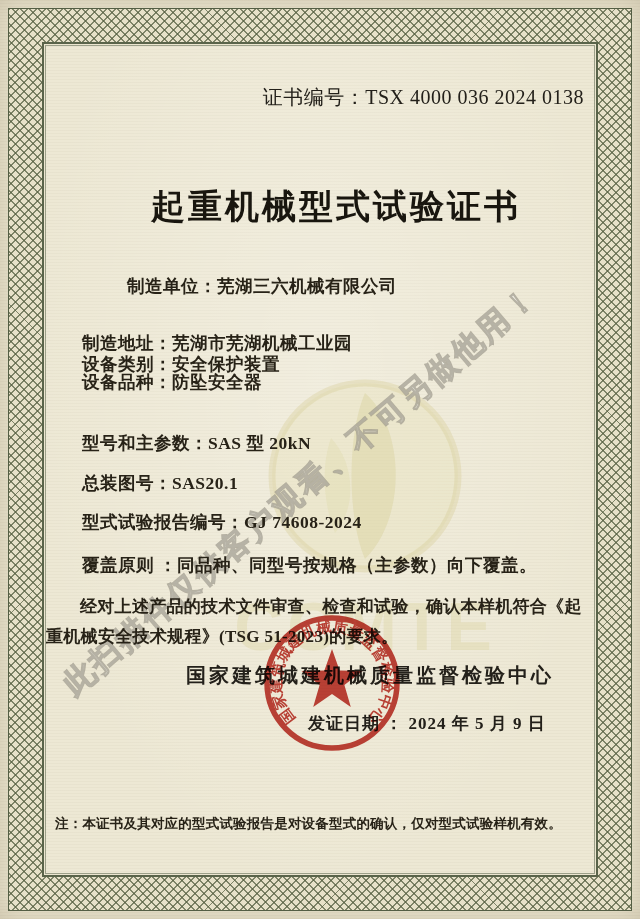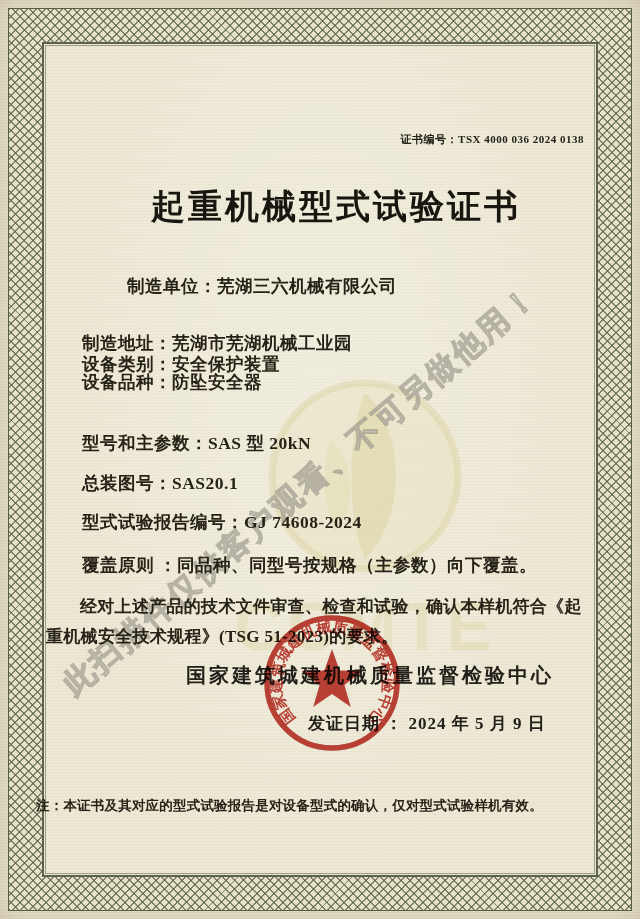--- a/index.html
+++ b/index.html
@@ -42,39 +42,39 @@
     position:absolute;left:68px;top:668px;
     transform:rotate(-40.5deg);transform-origin:0 50%;
     white-space:nowrap;
     font-size:31px;font-weight:700;letter-spacing:3px;
     color:rgba(255,255,255,.16);
     -webkit-text-stroke:1.2px rgba(143,139,124,.62);
     text-shadow:0 0 1px rgba(255,255,255,.35);
     pointer-events:none;
   }
 
-  .cert-no{position:absolute;top:84px;right:56px;font-size:11px;font-weight:700;color:#23201a;letter-spacing:.5px;margin-top:48px;}
+  .cert-no{position:absolute;top:84px;right:56px;font-size:20px;font-weight:400;color:#23201a;letter-spacing:.5px;}
   .title{position:absolute;top:184px;left:16px;width:100%;text-align:center;
     font-size:34px;font-weight:700;color:#19160f;letter-spacing:3px;}
 
   .field{position:absolute;left:82px;font-size:17.5px;font-weight:700;color:#272217;letter-spacing:.5px;white-space:nowrap;}
   .f0{top:274px;margin-left:45px;} .f1{top:331px;} .f2{top:352px;} .f3{top:370px;}
   .f4{top:431px;} .f5{top:471px;} .f6{top:510px;} .f7{top:553px;}
 
   .conclusion{position:absolute;top:592px;left:46px;width:548px;
     font-size:17px;font-weight:700;color:#272217;line-height:30px;
     text-indent:2em;letter-spacing:.3px;}
 
   .authority{position:absolute;top:662px;left:186px;font-size:20px;font-weight:700;
     color:#23201a;letter-spacing:3px;white-space:nowrap;}
   .issue-date{position:absolute;top:712px;left:308px;font-size:17px;font-weight:700;
     color:#23201a;letter-spacing:1px;white-space:nowrap;}
 
-  .note{position:absolute;top:797px;left:36px;width:515px;
-    font-size:13.5px;font-weight:700;color:#272217;letter-spacing:.2px;}
+  .note{position:absolute;top:815px;left:36px;width:515px;
+    font-size:13.5px;font-weight:700;color:#272217;letter-spacing:.2px;padding-left:19px;}
 
   .stamp{position:absolute;left:257px;top:608px;mix-blend-mode:multiply;opacity:.92;}
 </style>
 </head>
 <body>
 
 <div class="certificate">
 
   <div class="frame"></div>
   <div class="inner"></div>

